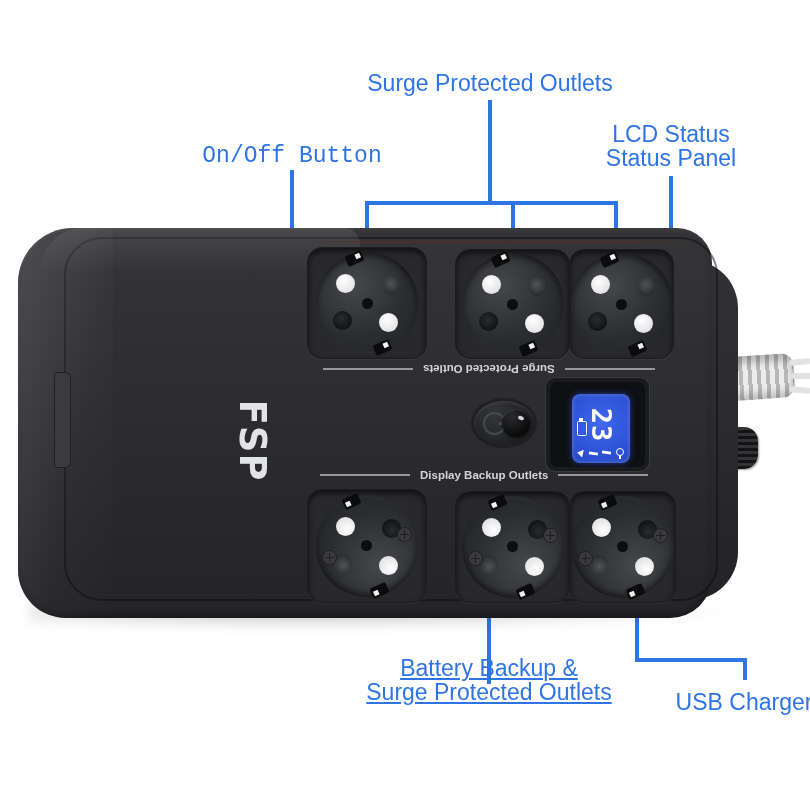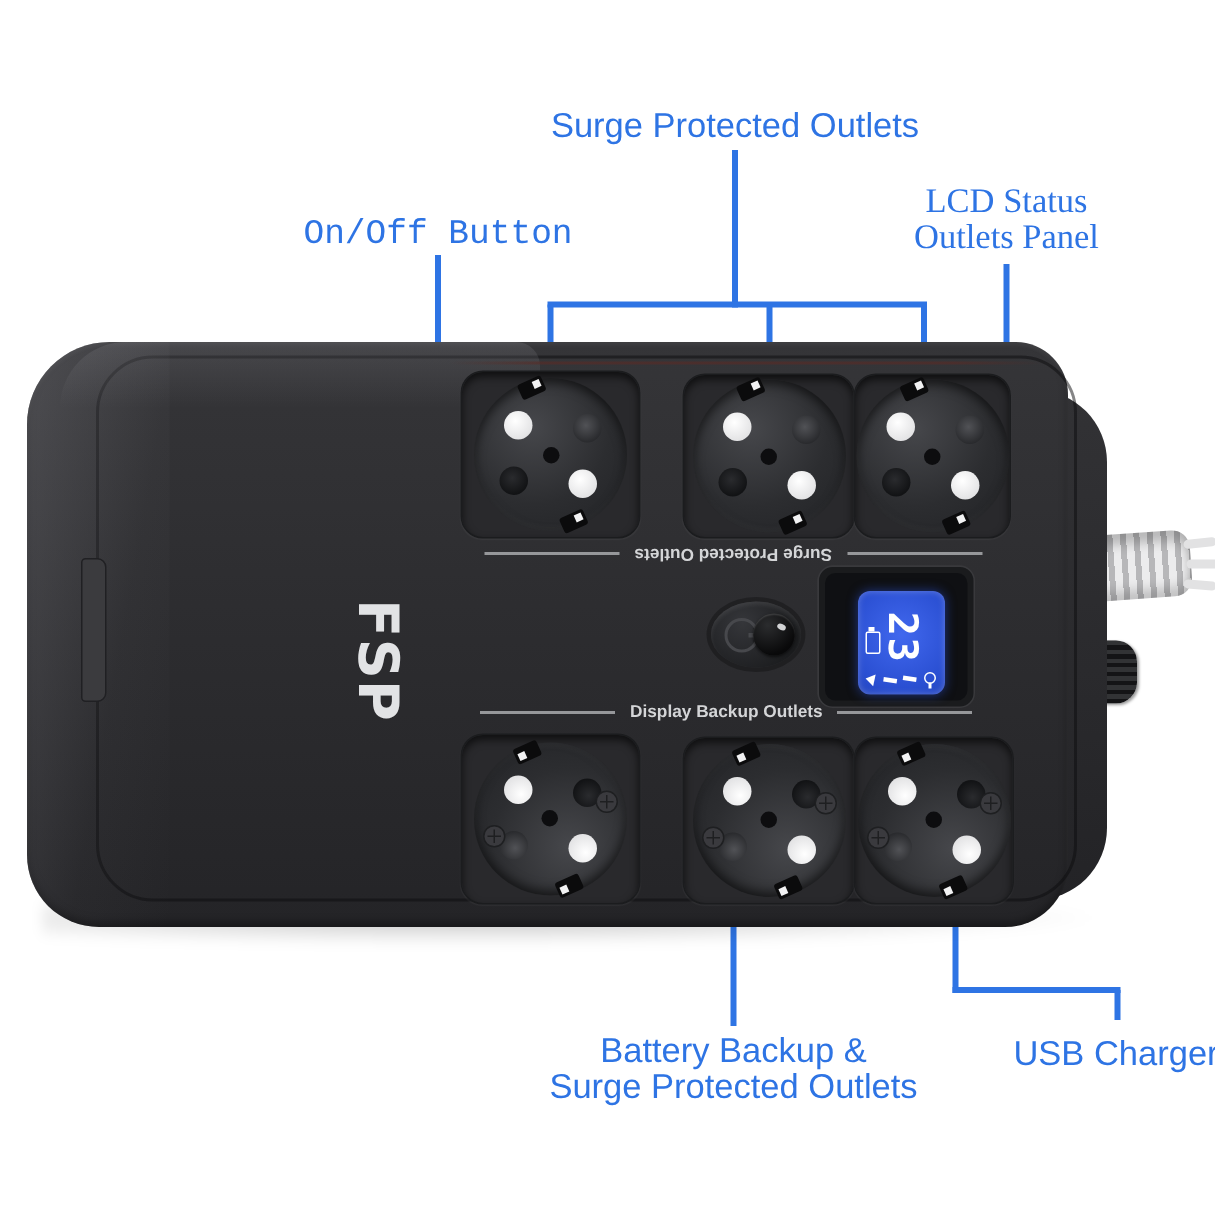--- a/index.html
+++ b/index.html
@@ -3,22 +3,22 @@
 <meta charset="utf-8">
 <style>
   html,body{margin:0;padding:0;background:#ffffff;}
   .stage{position:relative;width:810px;height:810px;background:#ffffff;overflow:hidden;
          font-family:"Liberation Sans",sans-serif;}
   
   .lbl{position:absolute;color:#2e74e4;font-size:23px;font-weight:500;line-height:24px;
        white-space:nowrap;transform:translateX(-50%);text-align:center;}
   .lbl-surge{left:490px;top:71px;}
   .lbl-onoff{left:292px;top:144px;font-family:Liberation Mono, monospace;}
-  .lbl-lcd{left:671px;top:122px;font-family:Liberation Serif, serif;}
-  .lbl-batt{left:489px;top:688px;}
+  .lbl-lcd{left:671px;top:122px;}
+  .lbl-batt{left:489px;top:656px;text-decoration:underline;}
   .lbl-usb{left:744px;top:690px;}
   
   .cl{position:absolute;background:#2e74e4;}
   .cl-surge-feed{left:488px;top:100px;width:4px;height:105px;}
   .cl-surge-h{left:365px;top:201px;width:253px;height:4px;}
   .cl-surge-d1{left:365px;top:203px;width:4px;height:100px;}
   .cl-surge-d2{left:511px;top:203px;width:4px;height:102px;}
   .cl-surge-d3{left:614px;top:203px;width:4px;height:102px;}
   .cl-onoff-v{left:290px;top:170px;width:4px;height:253px;}
   .cl-onoff-h{left:292px;top:419px;width:188px;height:4px;}
@@ -168,21 +168,21 @@
   <div class="cl cl-bat-h"></div>
   <div class="cl cl-bat-v"></div>
   <div class="cl cl-usb-v1"></div>
   <div class="cl cl-usb-h"></div>
   <div class="cl cl-usb-v2"></div>
 
   <div class="lbl lbl-surge">Surge Protected Outlets</div>
   <div class="lbl lbl-onoff">On/Off Button</div>
   <div class="lbl lbl-lcd">
     <div>LCD Status</div>
-    <div>Outlets Panel</div>
+    <div>Status Panel</div>
   </div>
   <div class="lbl lbl-batt">
     <div>Battery Backup &amp;</div>
     <div>Surge Protected Outlets</div>
   </div>
   <div class="lbl lbl-usb">USB Charger</div>
 
   <div class="shadow"></div>
   <div class="cable"></div>
   <div class="strand strand1"></div>

